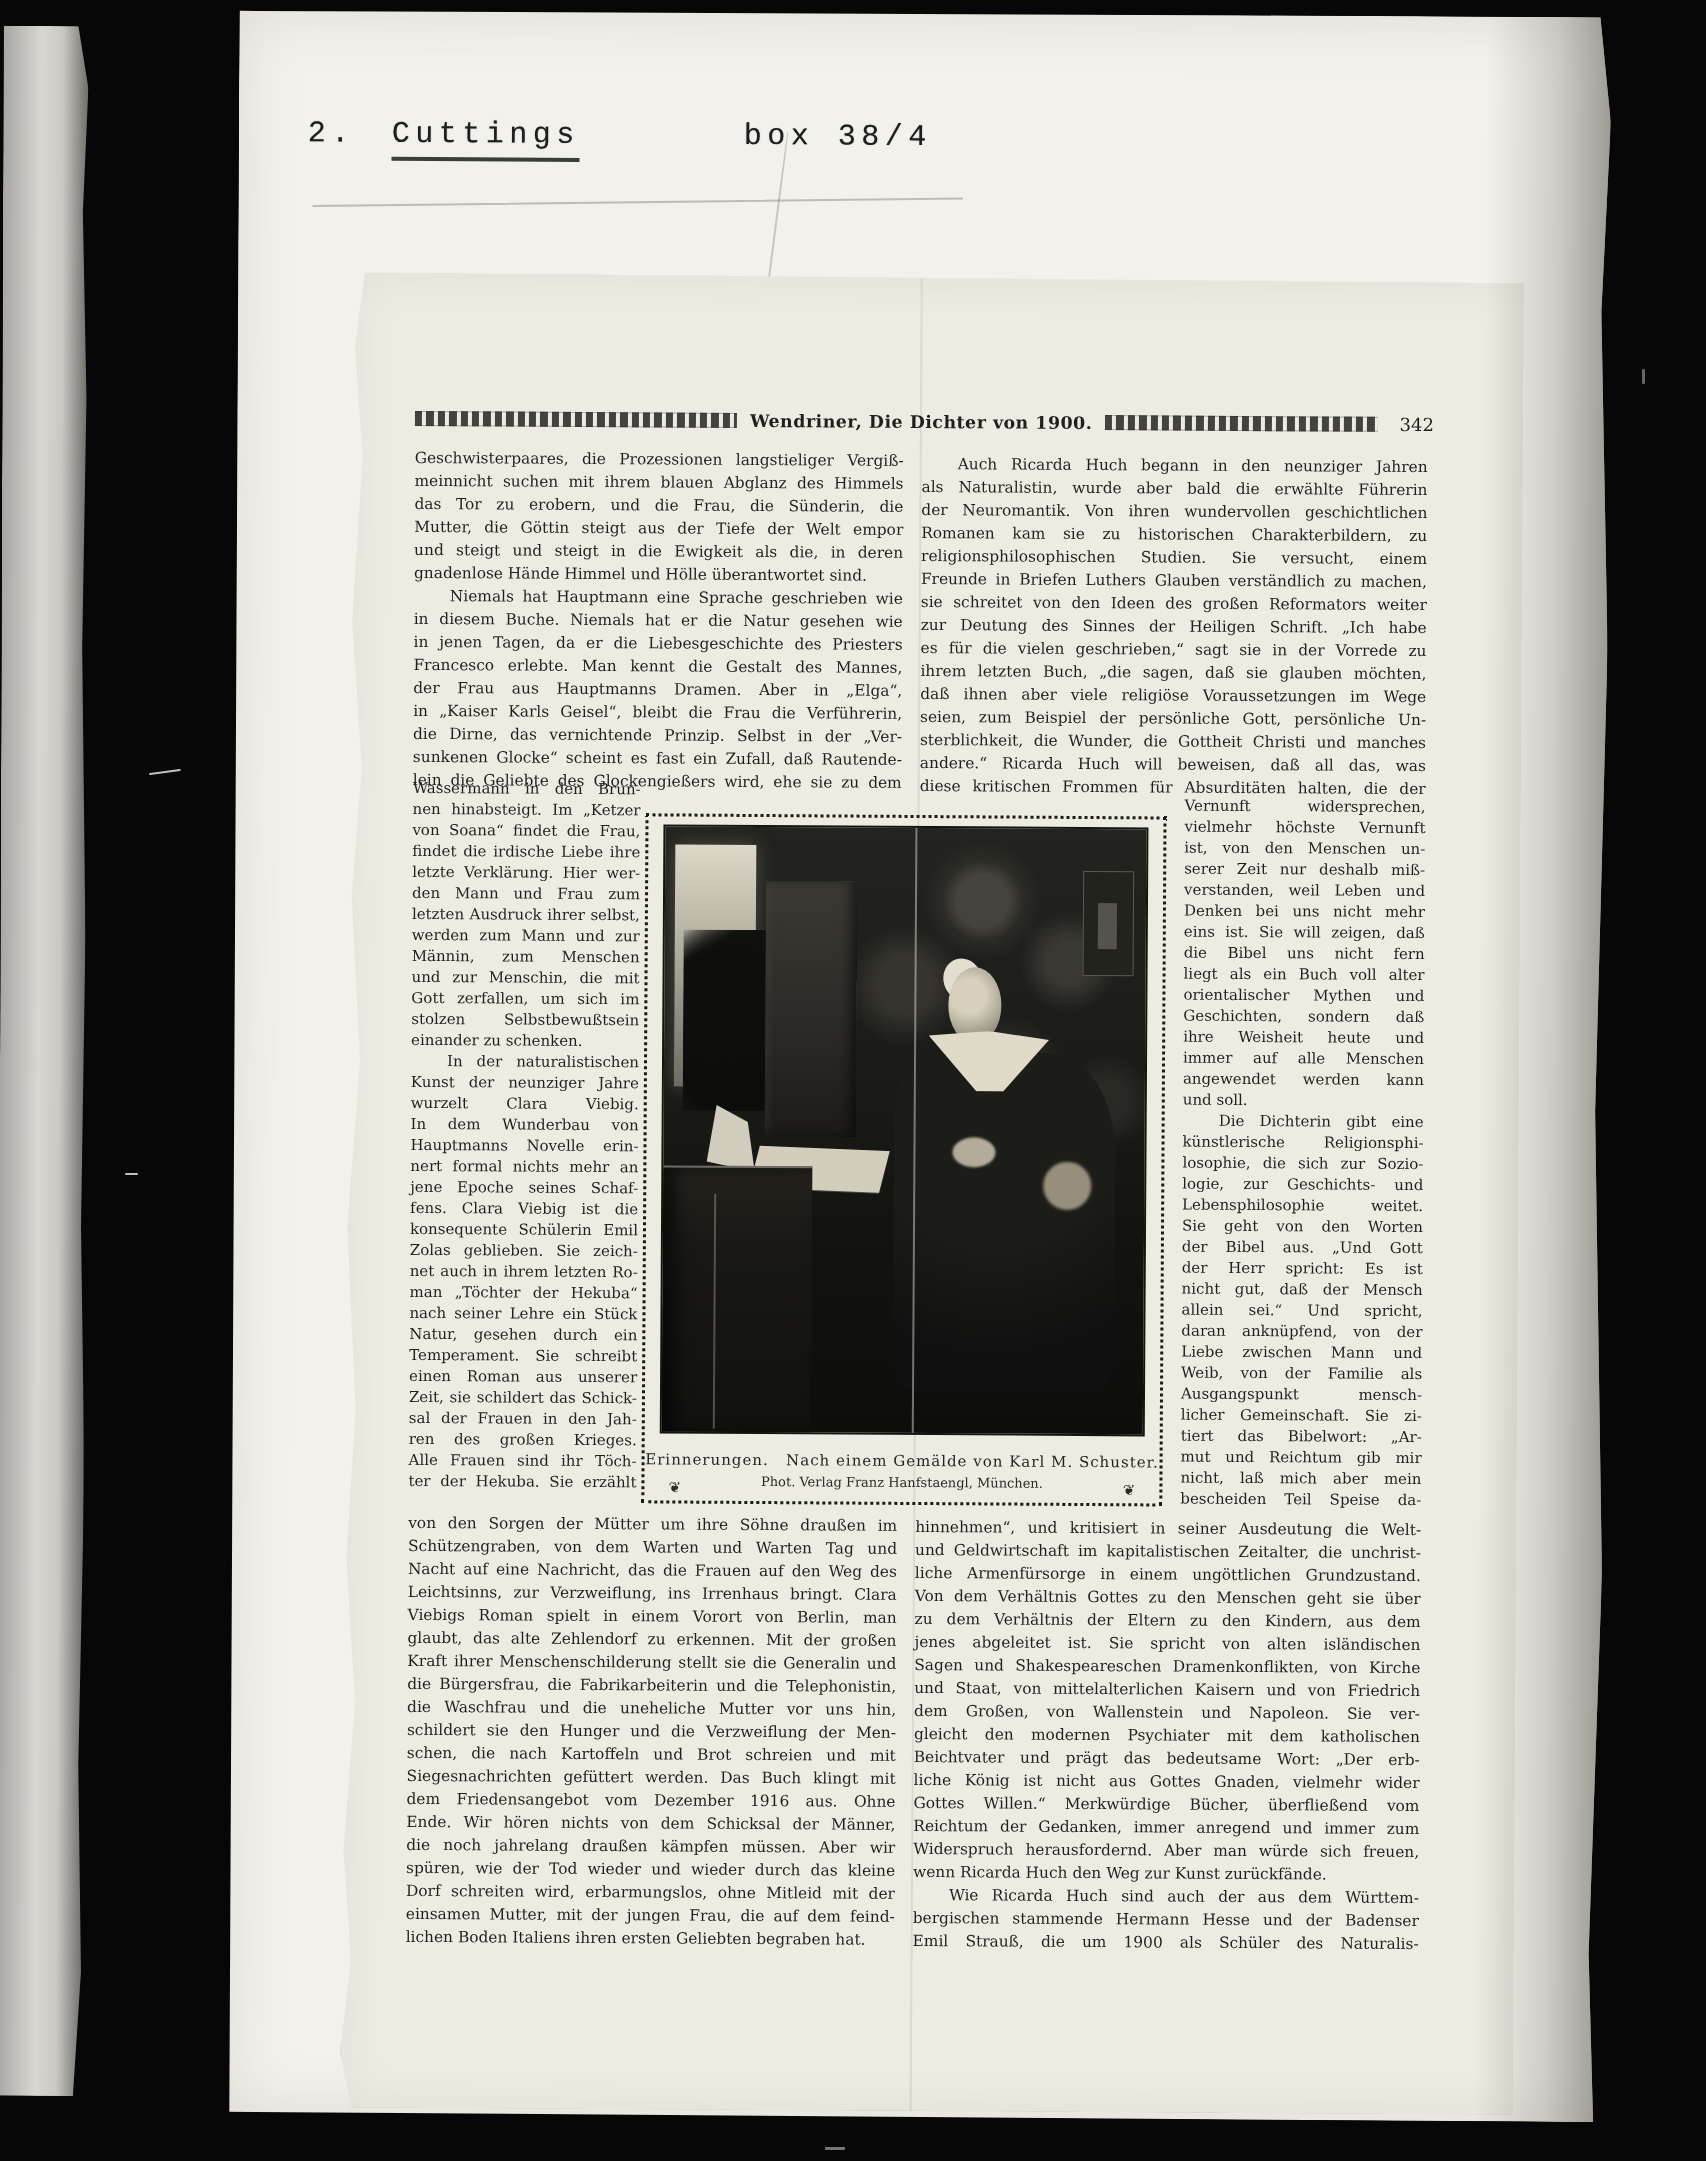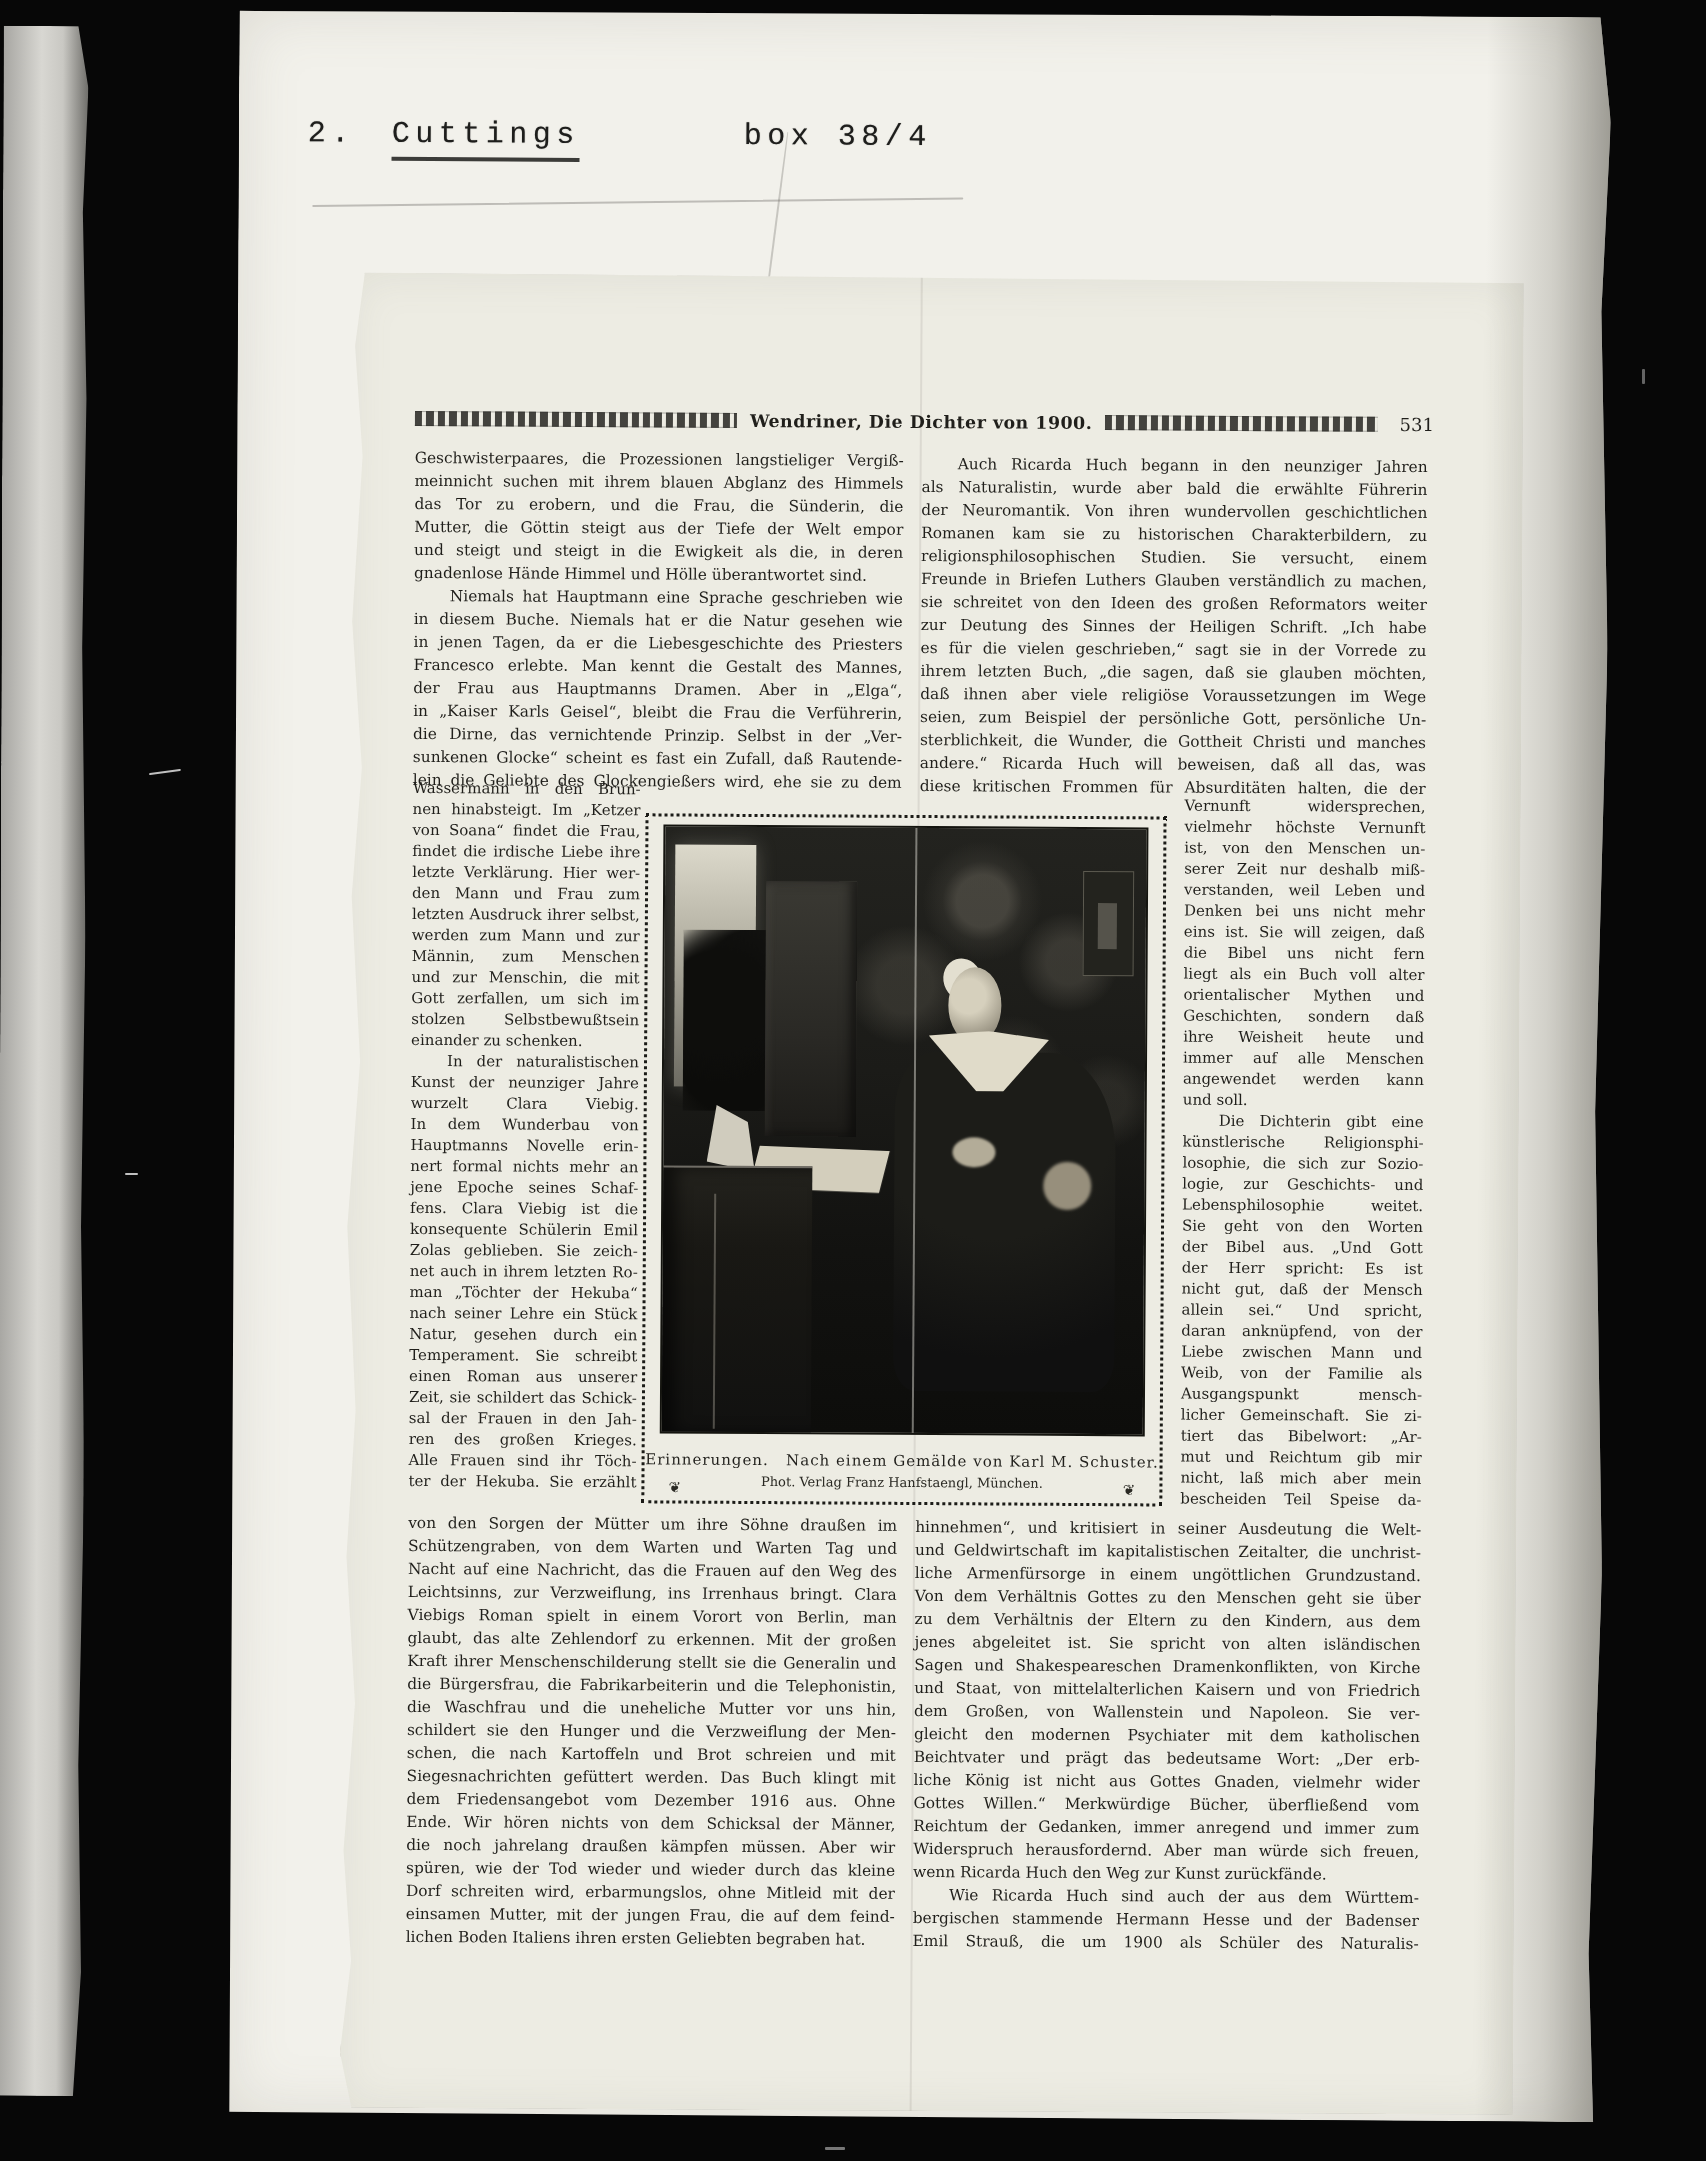--- a/index.html
+++ b/index.html
@@ -130,21 +130,21 @@
     <div class="pencil"></div>
     <div class="scratch-v"></div>
 
     <div class="clip">
       <div class="gutter-crease"></div>
 
       <div class="runhead">
         <div class="orn orn-l"></div>
         <div class="runtitle">Wendriner, Die Dichter von 1900.</div>
         <div class="orn orn-r"></div>
-        <div class="pageno">531</div>
+        <div class="pageno">342</div>
       </div>
 
       <div class="col lt w-wide">
           <div class="tl">Geschwisterpaares, die Prozessionen langstieliger Vergiß-</div>
           <div class="tl">meinnicht suchen mit ihrem blauen Abglanz des Himmels</div>
           <div class="tl">das Tor zu erobern, und die Frau, die Sünderin, die</div>
           <div class="tl">Mutter, die Göttin steigt aus der Tiefe der Welt empor</div>
           <div class="tl">und steigt und steigt in die Ewigkeit als die, in deren</div>
           <div class="tl e">gnadenlose Hände Himmel und Hölle überantwortet sind.</div>
           <div class="tl p">Niemals hat Hauptmann eine Sprache geschrieben wie</div>

